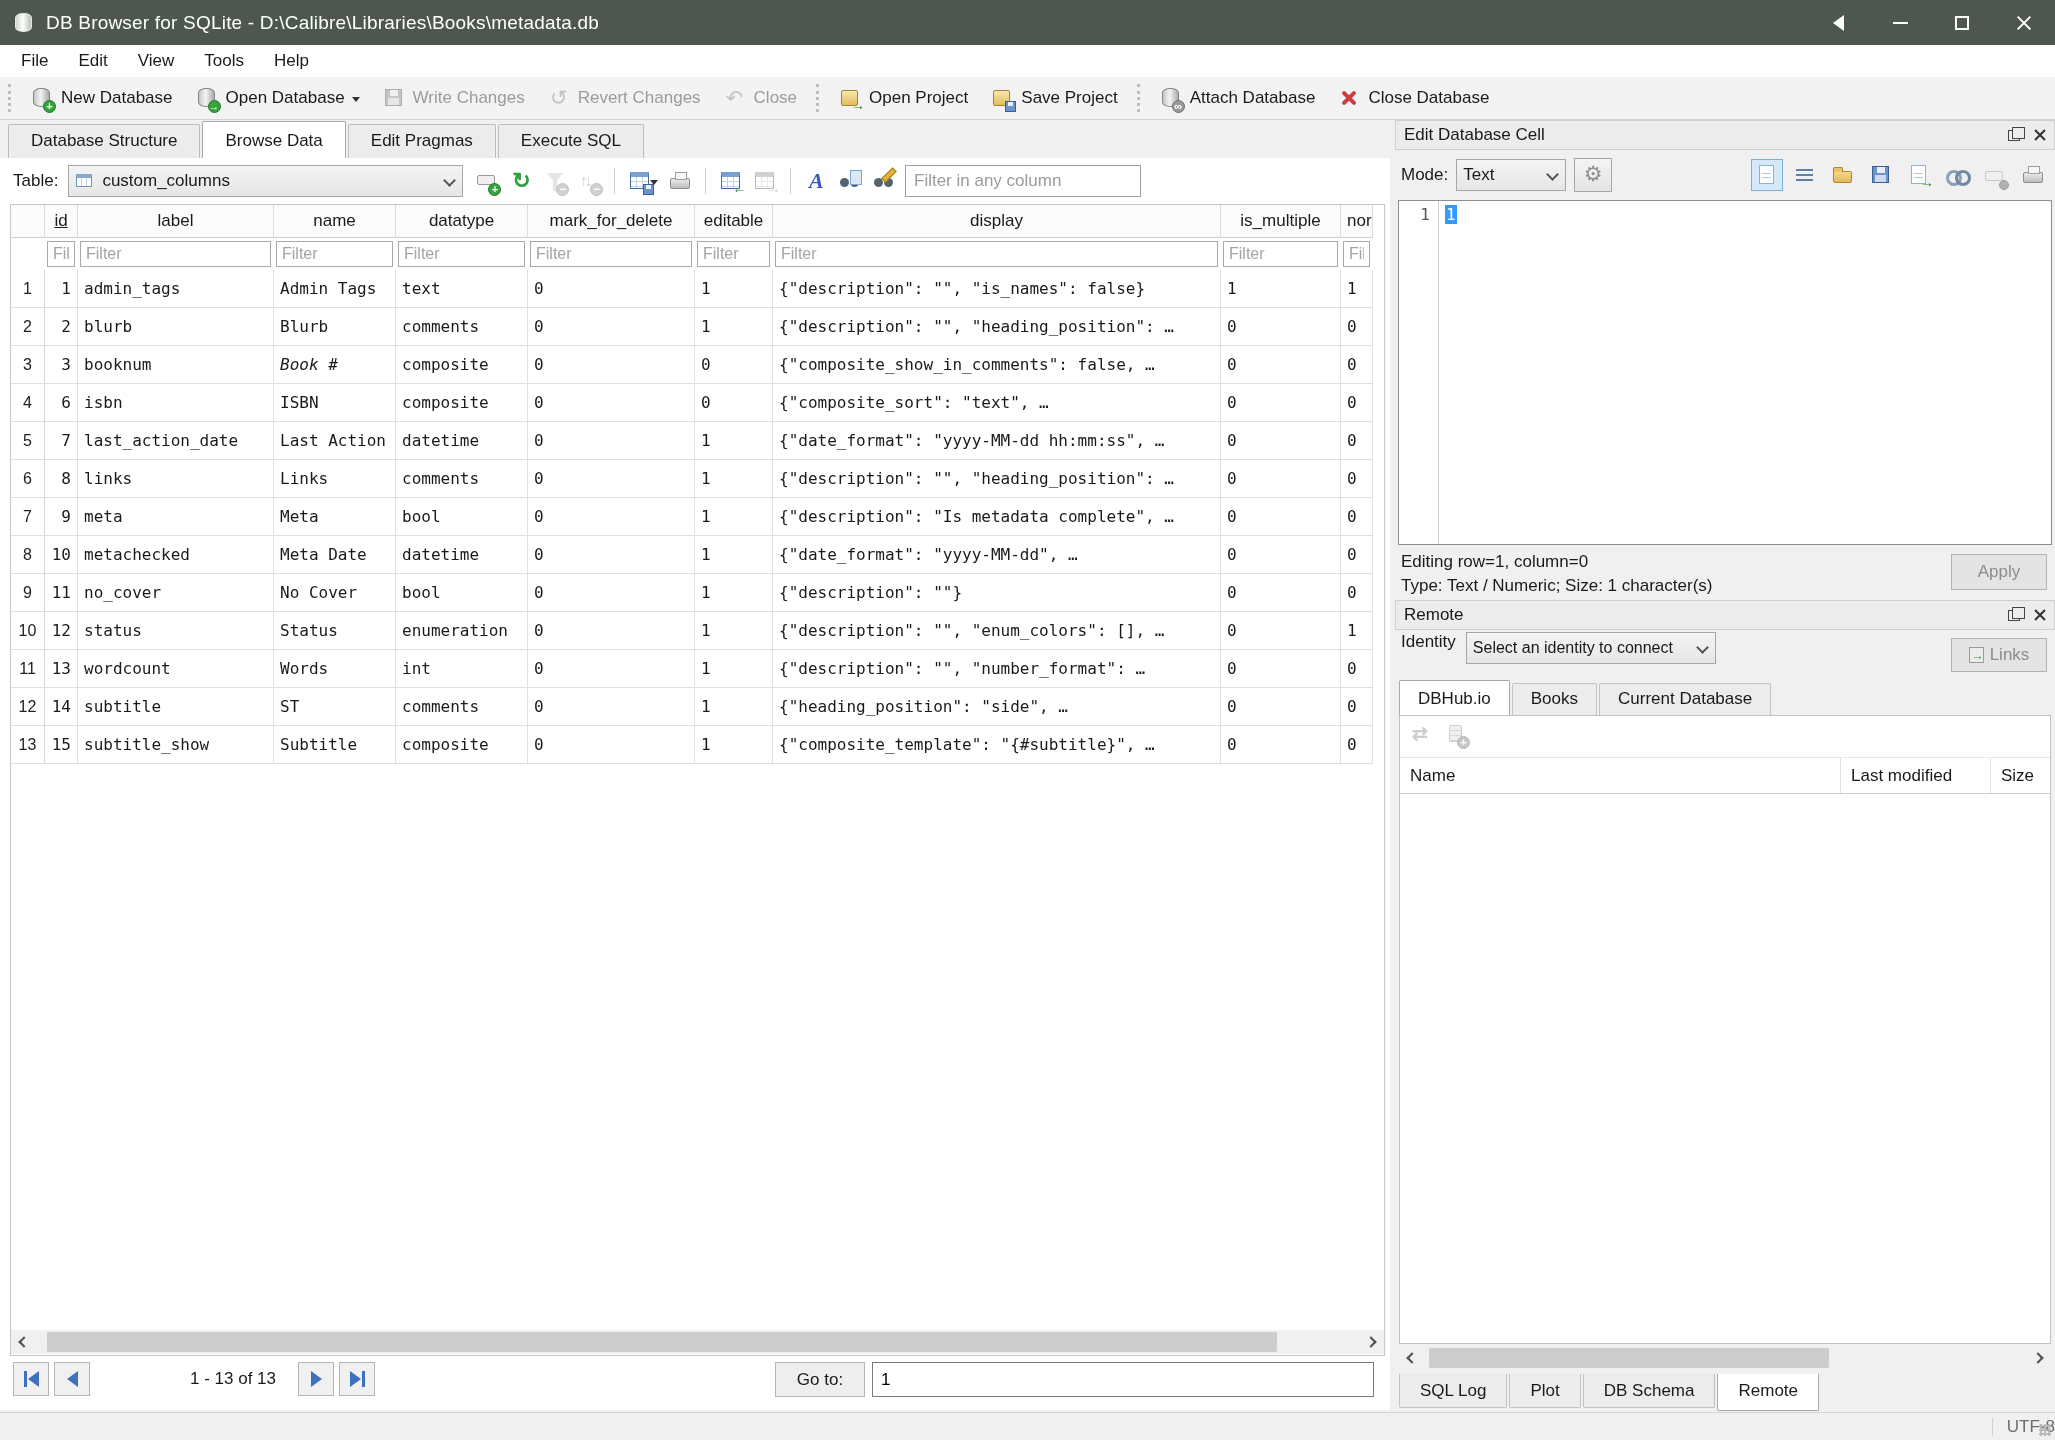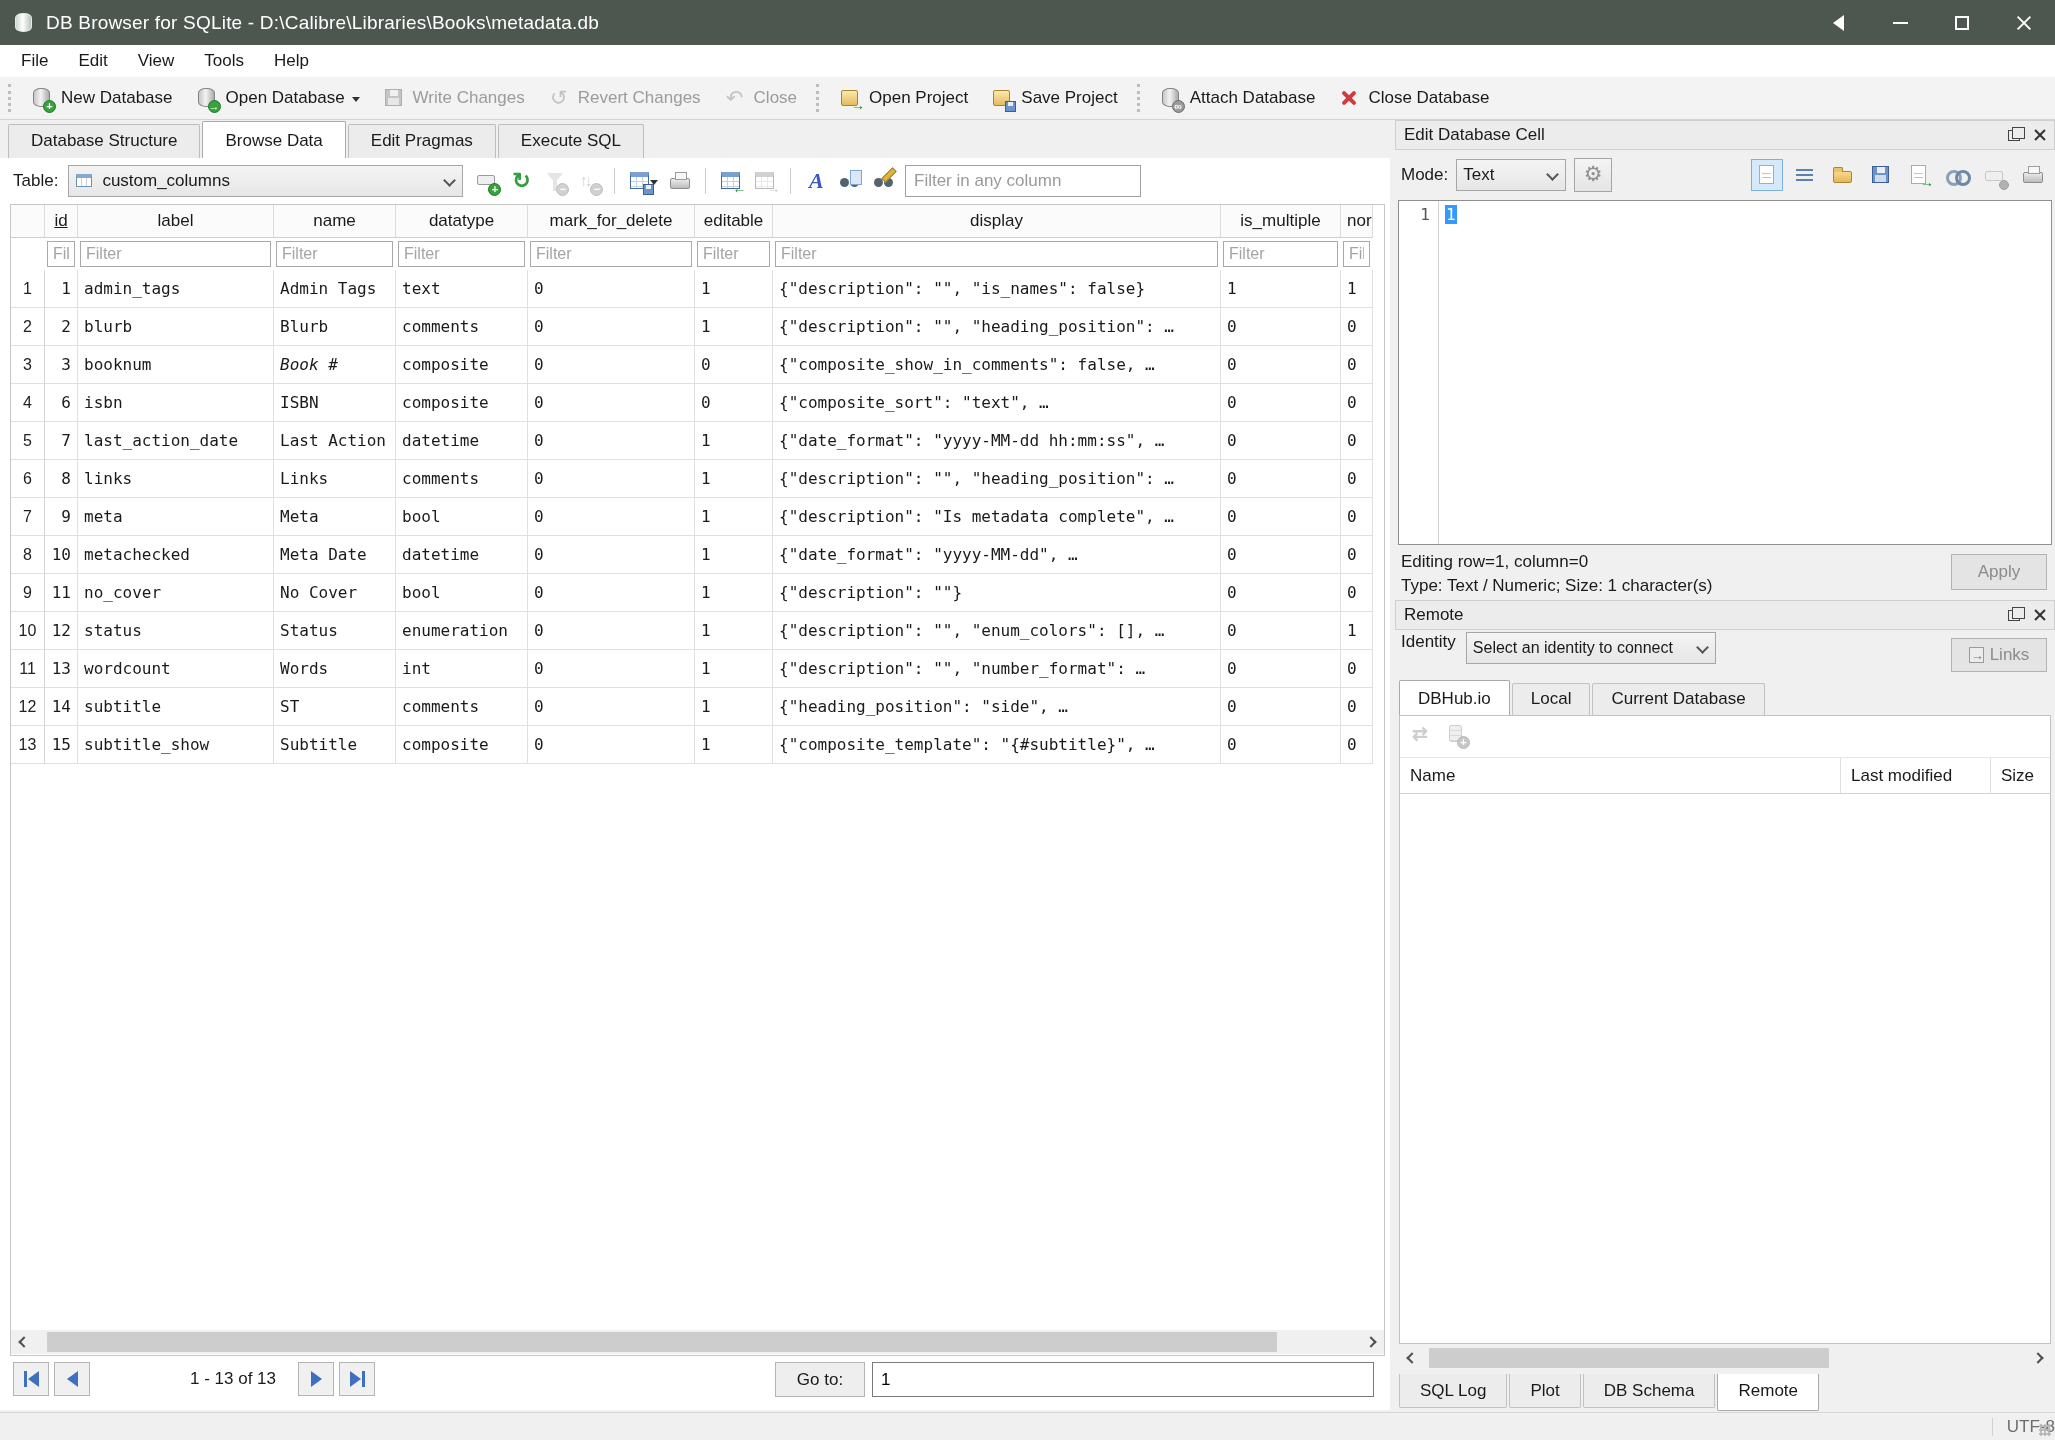--- a/index.html
+++ b/index.html
@@ -728,21 +728,21 @@
       <span class="chev"></span>
     </div>
   </div>
   <span class="upload-btn">
     <span class="upic"></span>
     <span>Links</span>
   </span>
 
   <div class="rtabs" id="remoteTabs">
       <span class="rtab active">DBHub.io</span>
-      <span class="rtab">Local</span>
+      <span class="rtab">Books</span>
       <span class="rtab">Current Database</span>
     </div>
 
   <div class="rpane">
     <div class="ricons" id="remoteIcons">
         <span><span class="ic i-sync glyph dis"></span></span>
         <span><span class="ic dis"><span class="srv"></span><span class="bdg">+</span></span></span>
       </div>
     <div class="rlist-head" id="remoteListHead">
         <span class="rl-col rl-name">Name</span>

